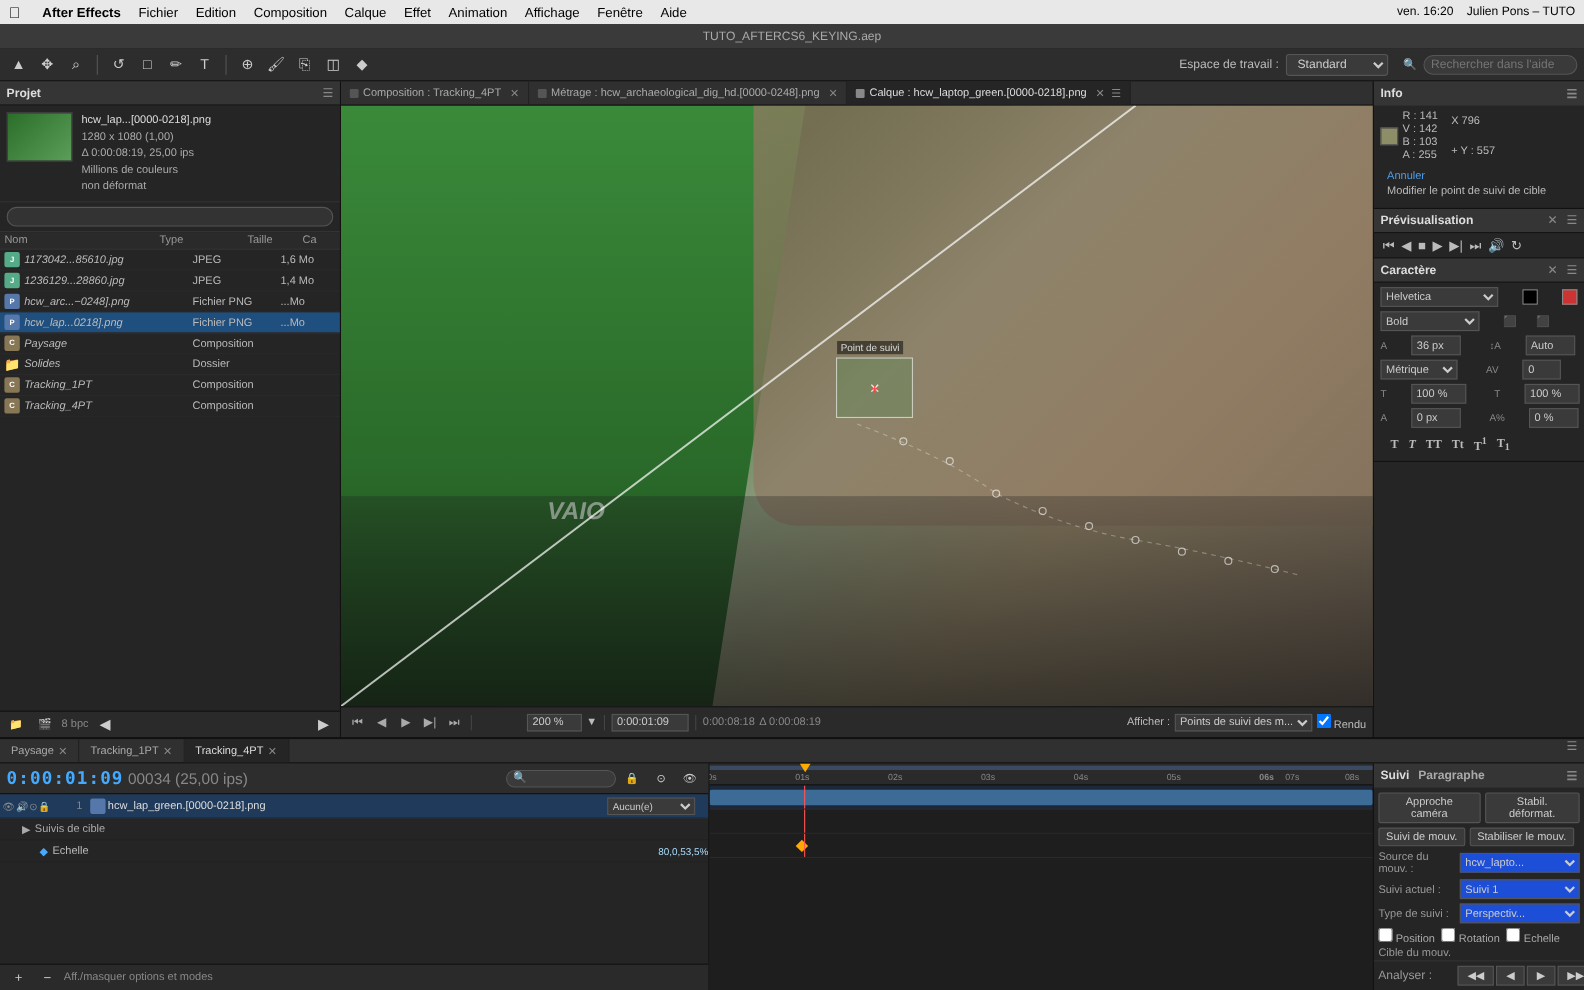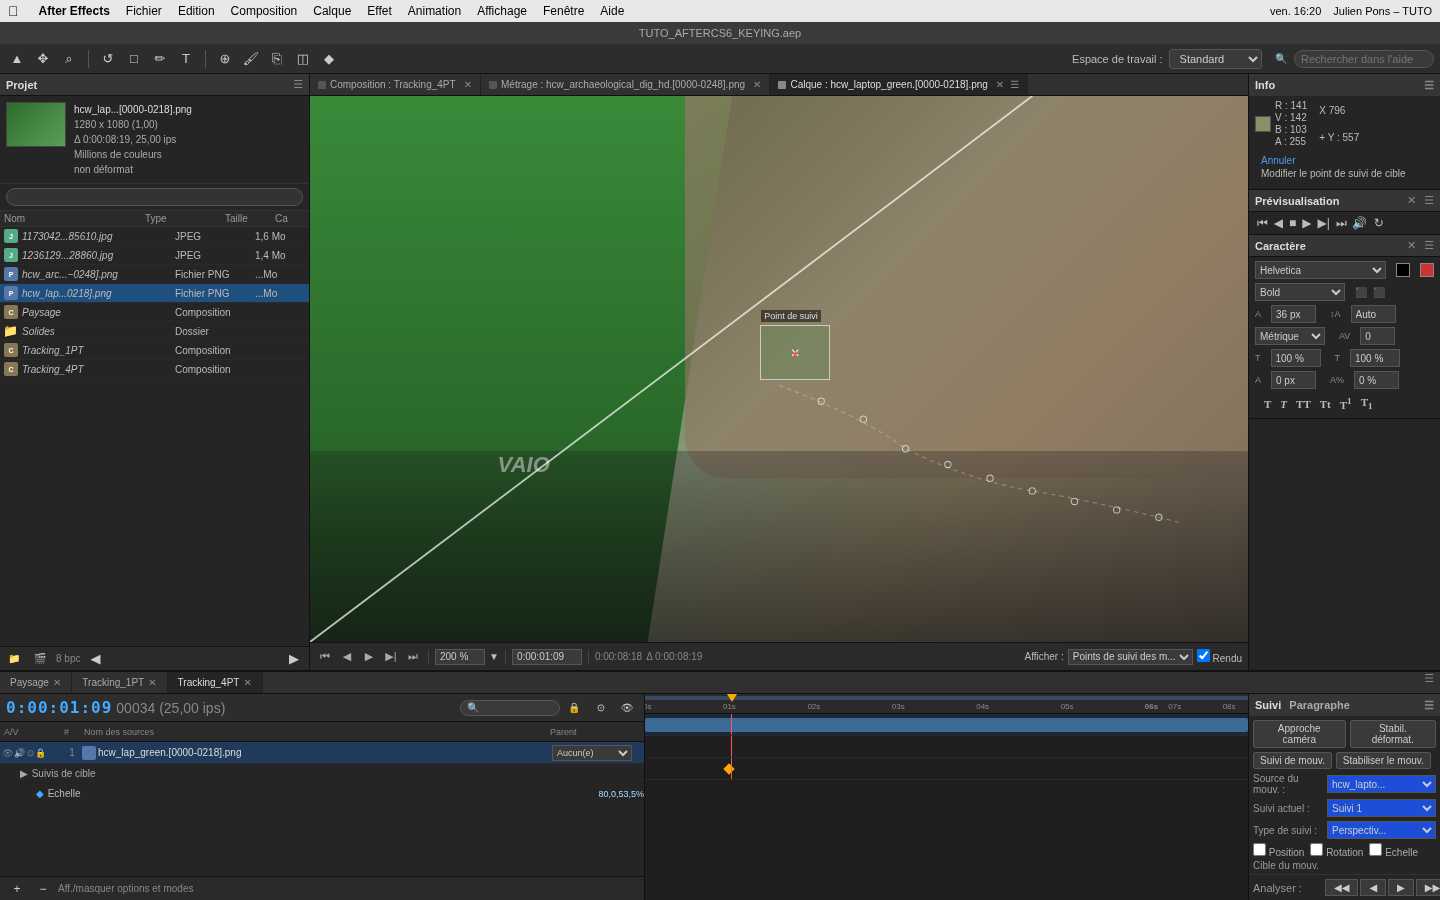--- a/index.html
+++ b/index.html
@@ -433,21 +433,21 @@
       background: none; border: none; color: #bbb; cursor: pointer;
       font-size: 12px; padding: 1px 2px;
     }
 
     
     #char-panel {
       border-bottom: 1px solid #111;
       flex-shrink: 0;
     }
     .char-body { padding: 4px 6px; }
-    .char-row { display: flex; align-items: center; gap: 10px; margin-bottom: 4px; }
+    .char-row { display: flex; align-items: center; gap: 22px; margin-bottom: 4px; }
     .char-dropdown {
       background: #3a3a3a;
       border: 1px solid #555;
       color: #ccc;
       font-size: 10px;
       height: 18px;
       flex: 1;
     }
     .char-swatch {
       width: 14px; height: 14px;
@@ -980,21 +980,21 @@
         </div>
       </div>
 
       <div id="viewer-bottom">
         <button class="viewer-btn">⏮</button>
         <button class="viewer-btn">◀</button>
         <button class="viewer-btn">▶</button>
         <button class="viewer-btn">▶|</button>
         <button class="viewer-btn">⏭</button>
         <div class="viewer-sep"></div>
-        <input class="viewer-input" value="200 %" style="width: 50px;">
+        <input class="viewer-input" value="200 %" style="width: 50px; margin-left: 44px;">
         <span style="font-size:10px;">▼</span>
         <div class="viewer-sep"></div>
         <input class="viewer-input" value="0:00:01:09" style="width: 70px;">
         <div class="viewer-sep"></div>
         <span style="color:#888;">0:00:08:18</span>
         <span style="color:#888;">Δ 0:00:08:19</span>
         <div class="flex-spacer"></div>
         <span>Afficher :</span>
         <select style="background:#3a3a3a; border:1px solid #555; color:#ccc; font-size:10px; height:16px;">
           <option>Points de suivi des m...</option>
@@ -1145,26 +1145,20 @@
           <span class="tl-time">0:00:01:09</span>
           <span class="tl-fps">00034 (25,00 ips)</span>
           <div class="flex-spacer"></div>
           <input class="tl-search" placeholder="🔍" style="">
 
           <button class="toolbar-btn" style="font-size:10px;">🔒</button>
           <button class="toolbar-btn" style="font-size:10px;">⊙</button>
           <button class="toolbar-btn" style="font-size:10px;">👁</button>
         </div>
 
-        <div id="tl-col-headers">
-          <div class="tl-col-switch">A/V</div>
-          <div class="tl-col-num">#</div>
-          <div class="tl-col-layer">Nom des sources</div>
-          <div class="tl-col-parent">Parent</div>
-        </div>
 
         <div id="tl-layers">
 
           <div class="tl-layer-row selected">
             <div class="layer-switches">
               <span style="cursor:pointer;">👁</span>
               <span>🔊</span>
               <span>⊙</span>
               <span>🔒</span>
             </div>

